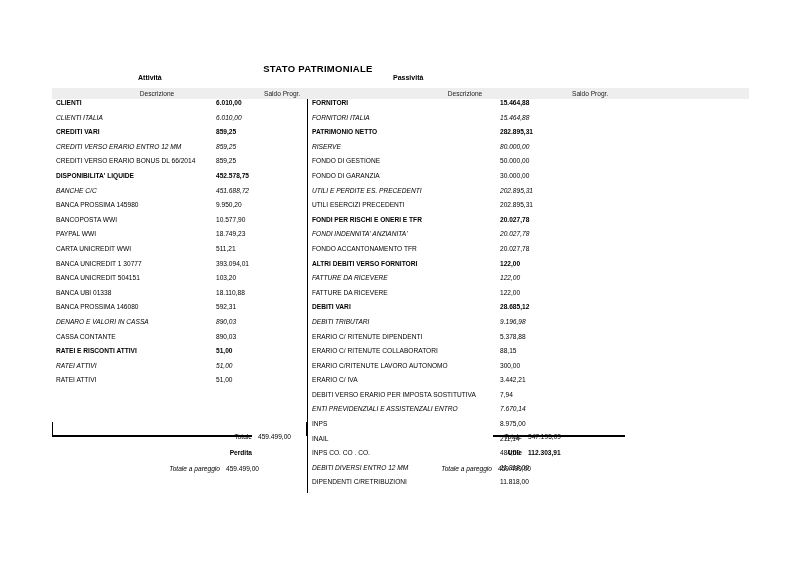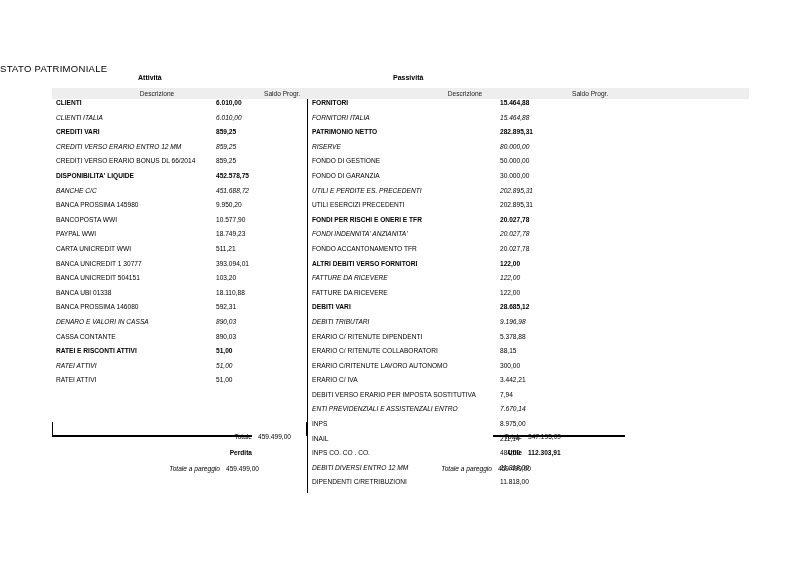--- a/index.html
+++ b/index.html
@@ -23,22 +23,23 @@
     height: 566px;
     background: #ffffff;
   }
 
   
   .doc-title {
     position: absolute;
     left: 0;
     top: 63px;
     width: 636px;
+    text-align: center;
     font-size: 9.5px;
-    font-weight: normal;
+    font-weight: bold;
     letter-spacing: 0.3px;
   }
 
   
   .side-caption {
     position: absolute;
     top: 74px;
     font-size: 7px;
     font-weight: bold;
   }

